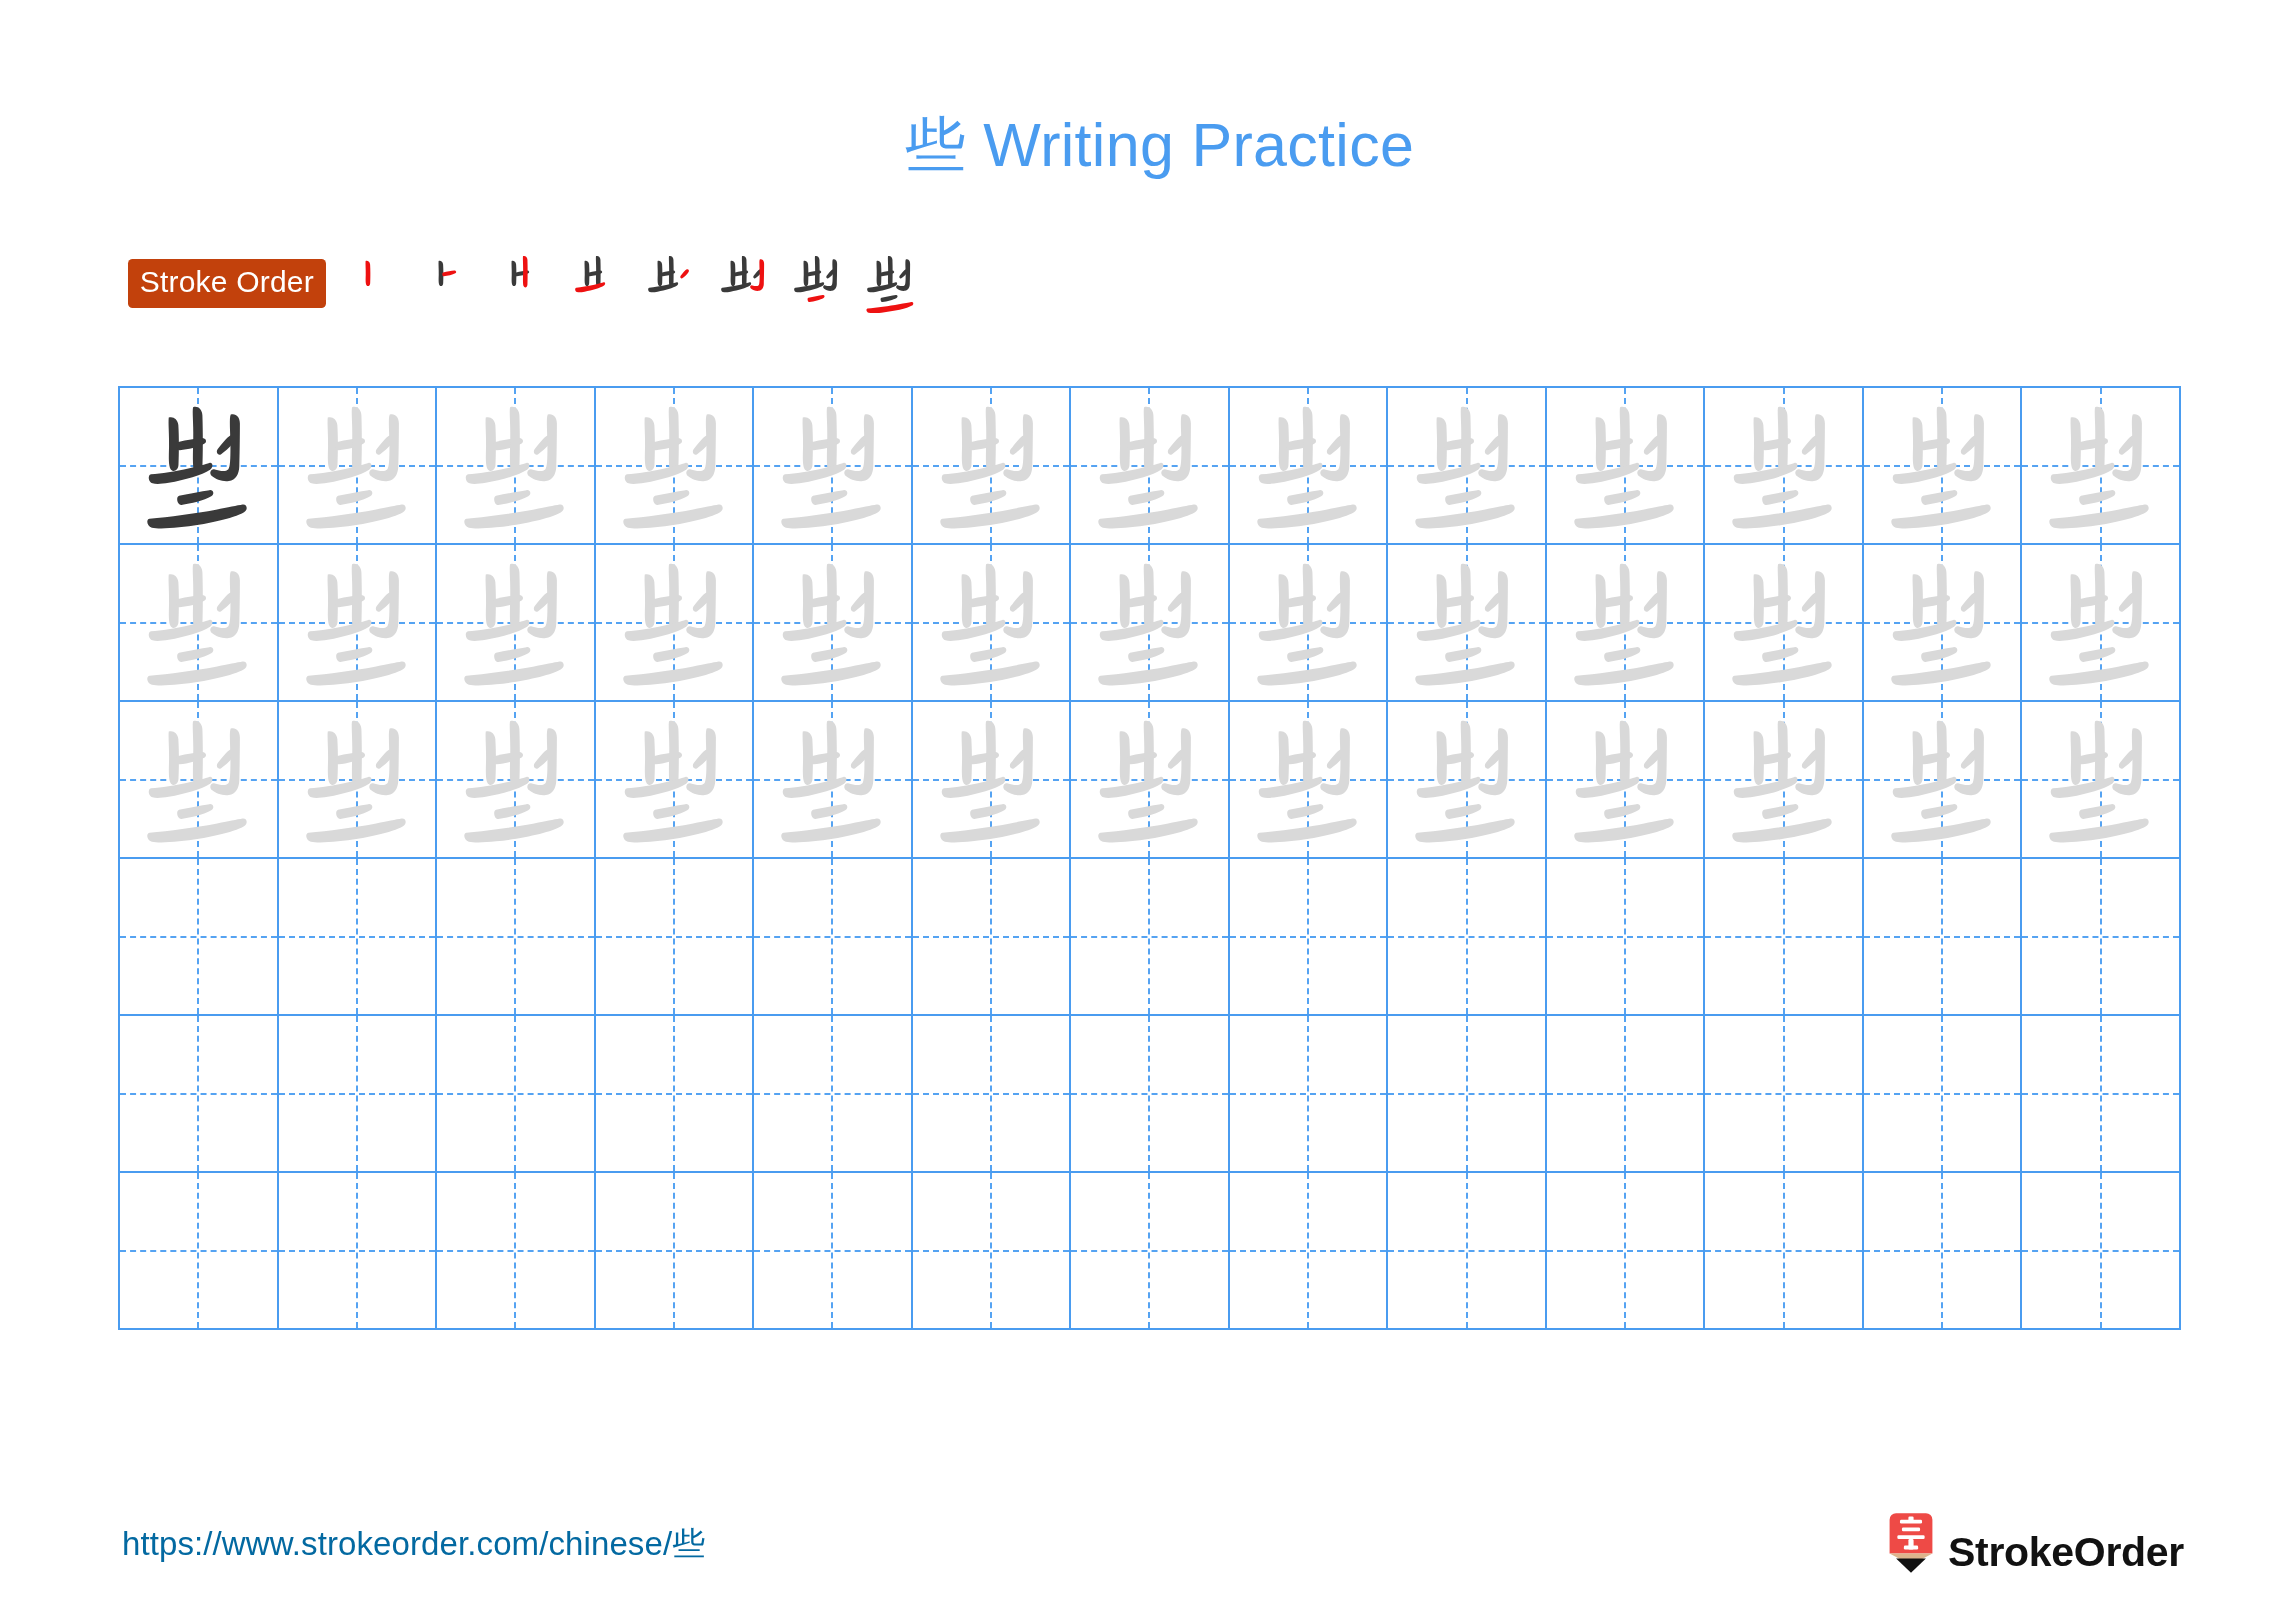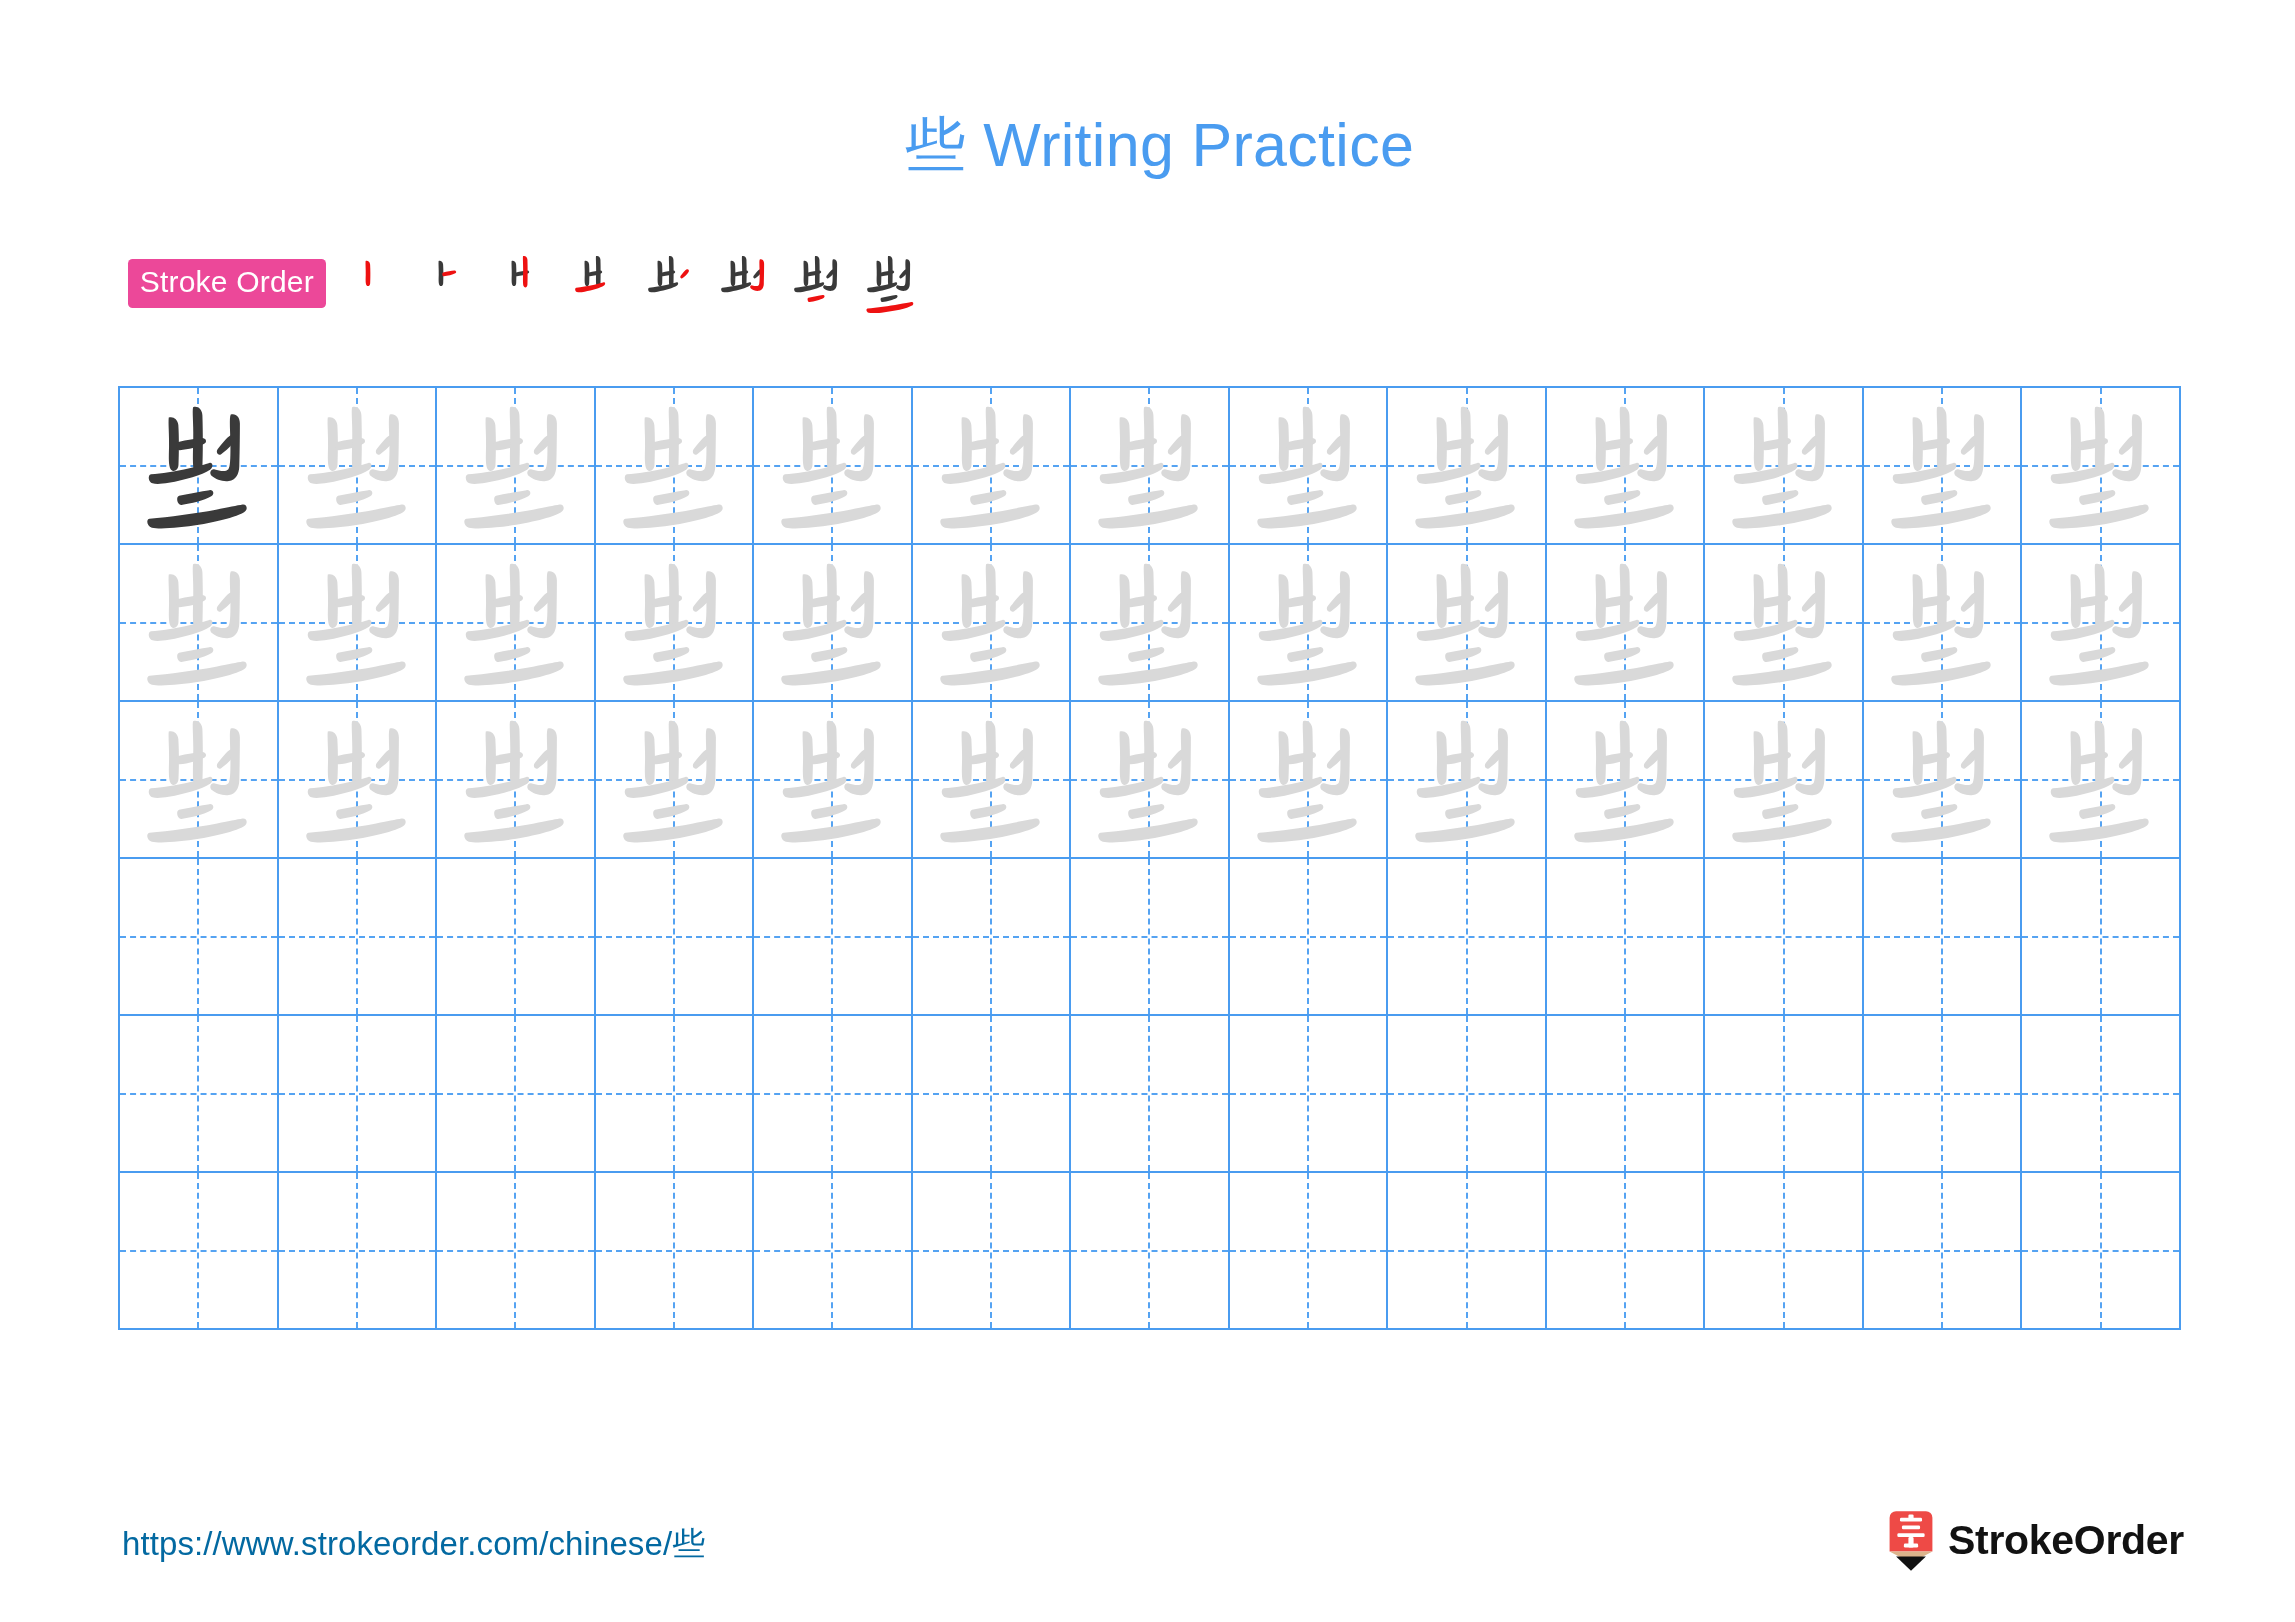--- a/index.html
+++ b/index.html
@@ -36,21 +36,21 @@
   
   #stroke-order-row {
     position: absolute;
     top: 257px;
     left: 128px;
     height: 52px;
     display: flex;
     align-items: center;
   }
   #stroke-order-badge {
-    background: #ec4899;
+    background: #c2410c;
     color: #ffffff;
     font-size: 30px;
     line-height: 1;
     padding: 8.5px 11.8px 10.5px 11.8px;
     border-radius: 4.6px;
     white-space: nowrap;
     letter-spacing: 0.2px;
   }
   #stroke-steps {
     display: flex;
@@ -129,21 +129,21 @@
     white-space: nowrap;
     letter-spacing: 0.1px;
   }
   #footer-url .url-char { font-family: "DejaVu Sans", sans-serif; }
 
   #brand-logo {
     position: absolute;
     right: 111px;
     top: 1508px;
     display: flex;
-    align-items: center;
+    align-items: flex-end;
     height: 65px;
   }
   #brand-mark {
     width: 48px;
     height: 60px;
     position: relative;
     margin-right: 13px;
     flex: 0 0 auto;
   }
   #brand-name {

